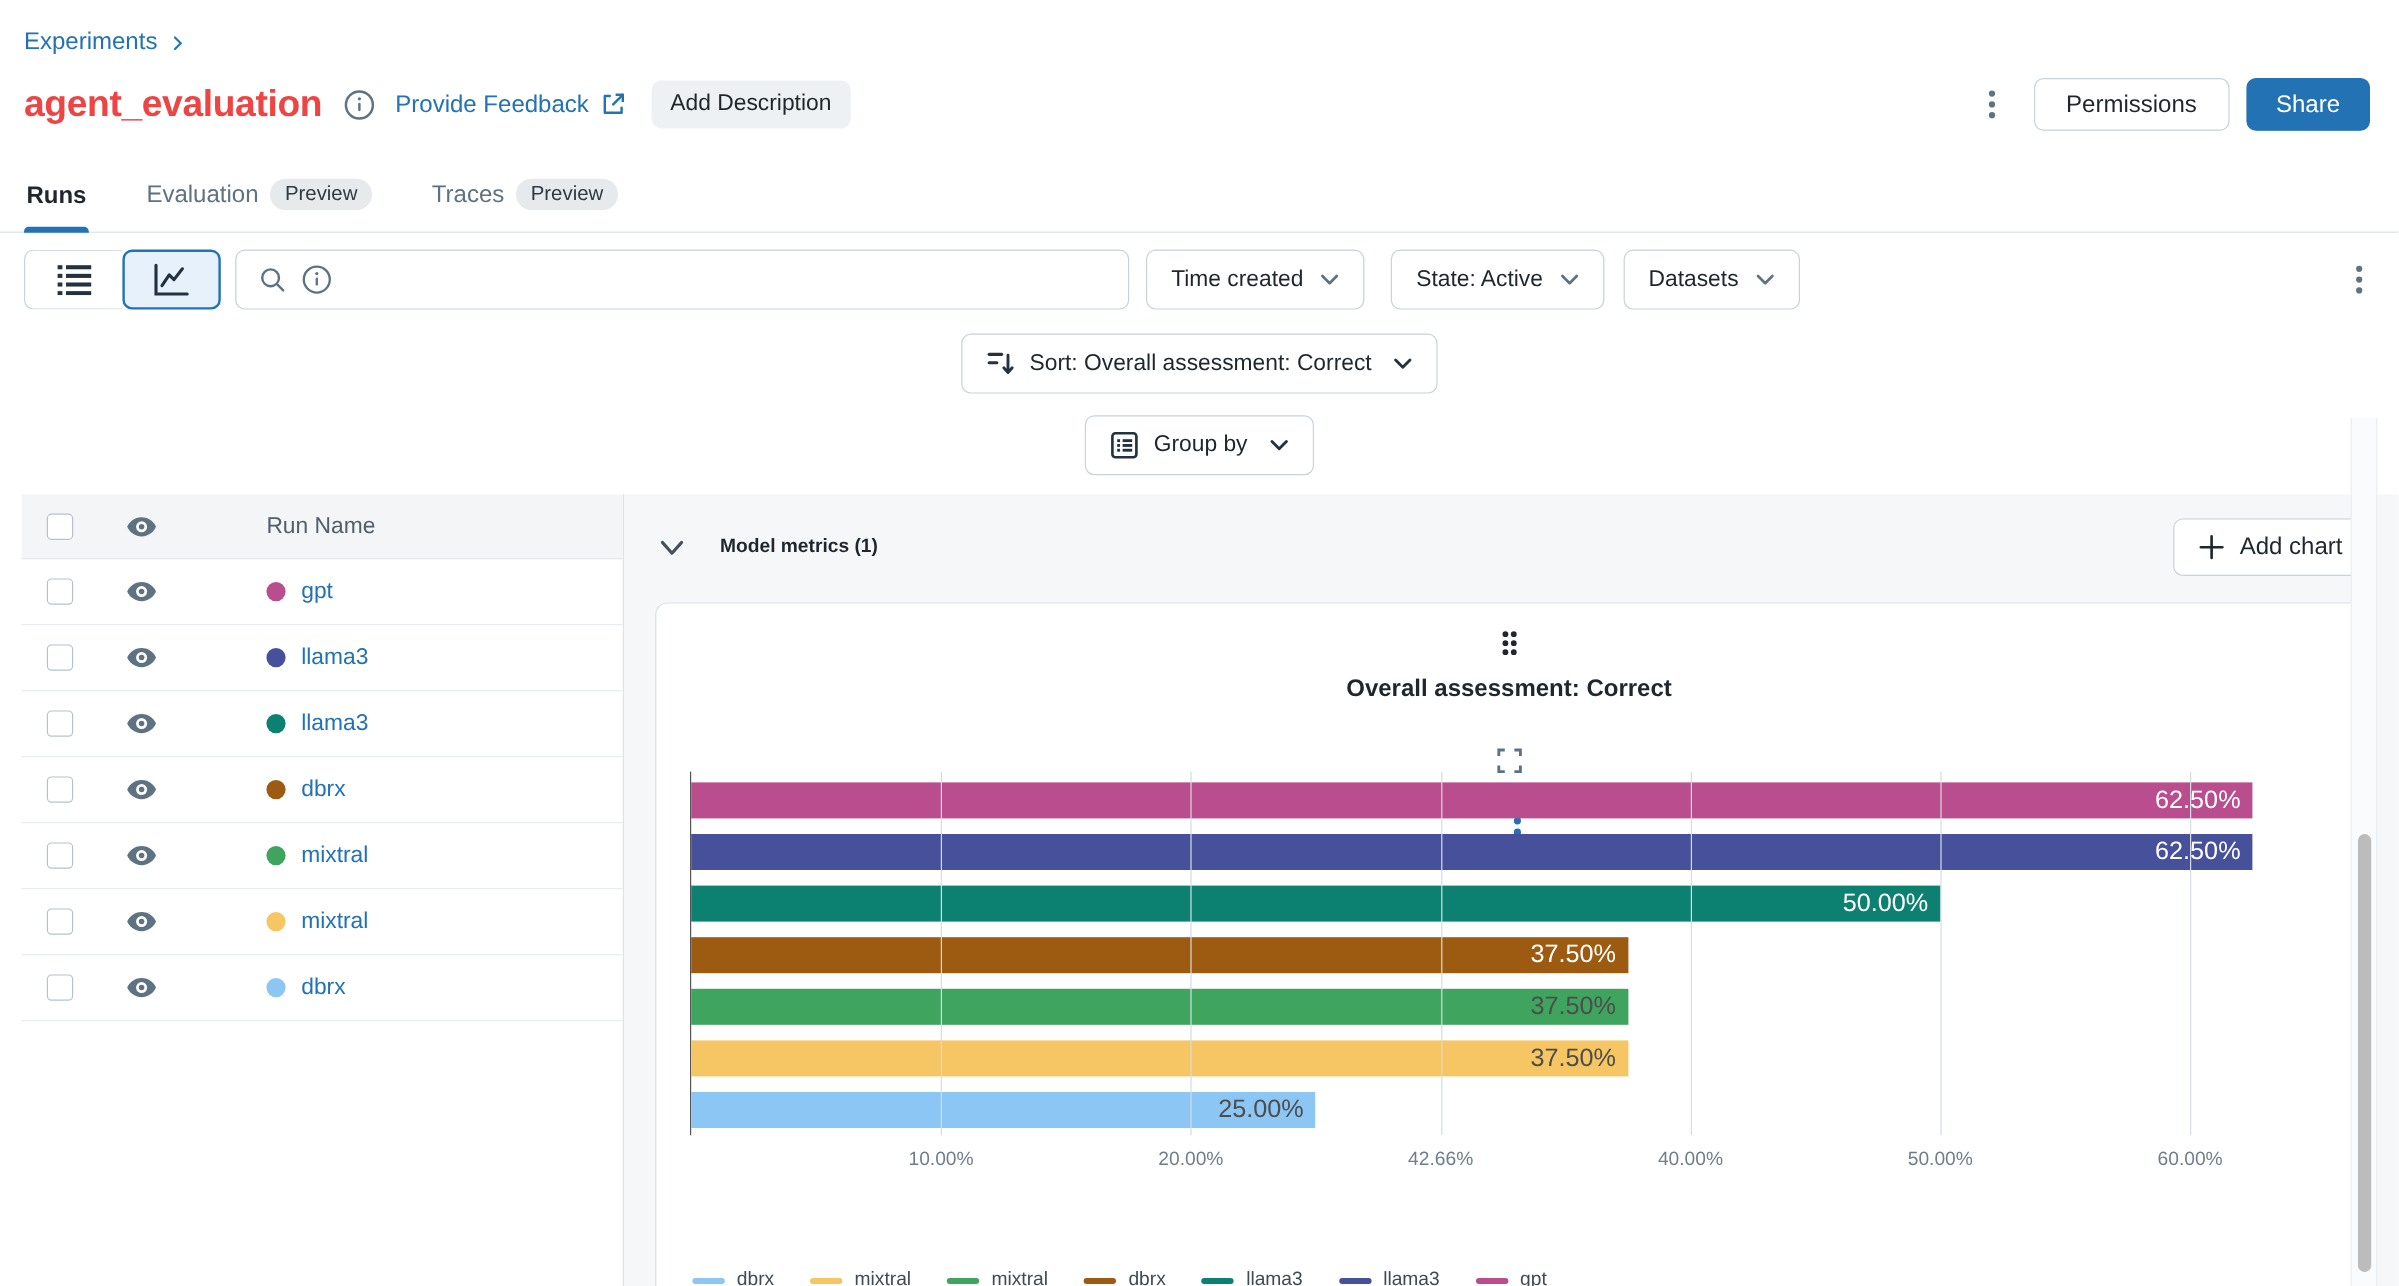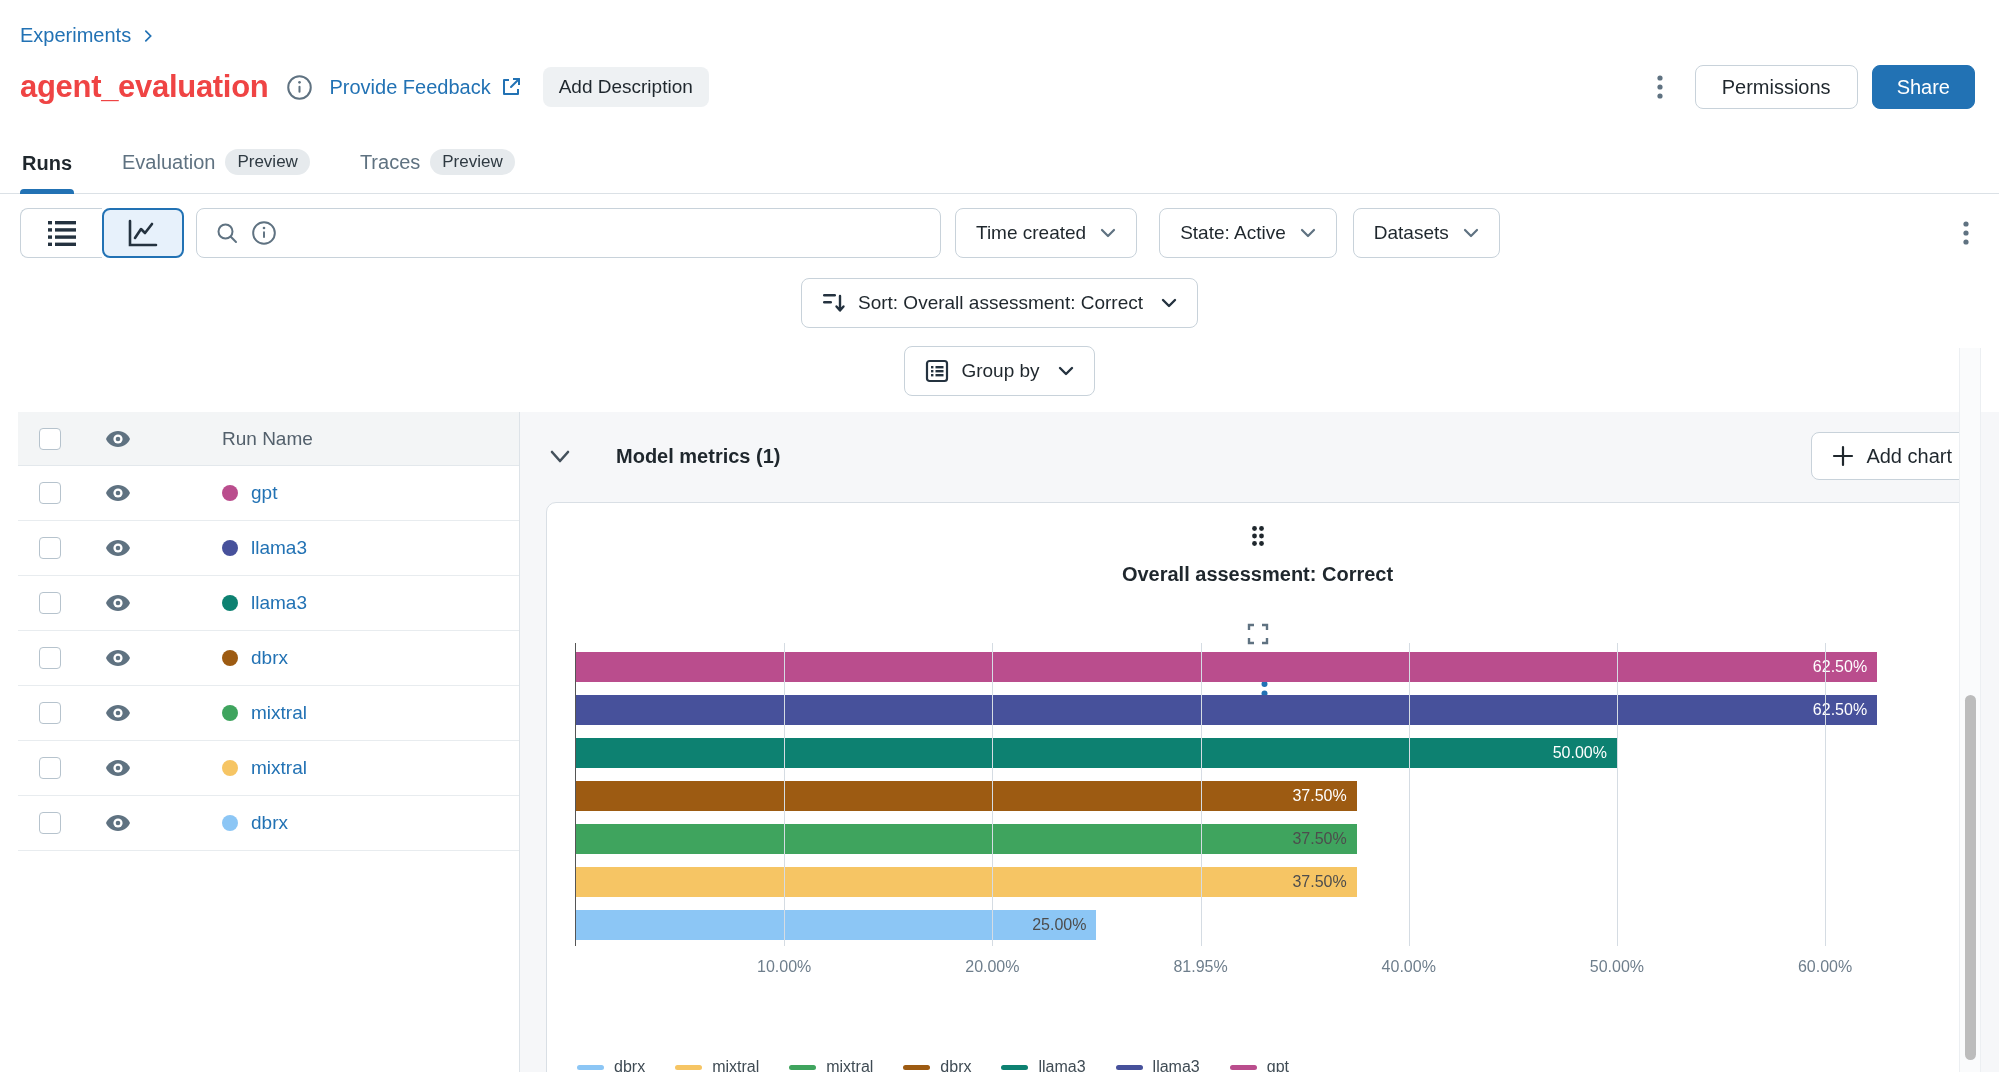--- a/index.html
+++ b/index.html
@@ -48,32 +48,32 @@
   .trow { height:55px; border-bottom:1px solid #e8ecef; }
   .cb { width:22px; height:22px; border:1px solid #b6c3cd; border-radius:4px; background:#fff; justify-self:center; cursor:pointer; }
   .eyewrap { justify-self:center; display:flex; cursor:pointer; }
   .ncell { display:flex; align-items:center; gap:13px; padding-left:68px; }
   .dot { width:16px; height:16px; border-radius:50%; flex:0 0 auto; }
   .rlink { font-size:19px; color:#2272b4; text-decoration:none; cursor:pointer; }
   
   .charts-panel { flex:1; background:#f6f7f9; padding:20px 26px 0 26px; }
   .section-head { display:flex; align-items:center; height:48px; }
   .chevwrap { display:flex; cursor:pointer; padding:4px; }
-  .section-title { margin-left:42px; font-size:20px; font-weight:700; color:#1f272d; }
+  .section-title { margin-left:26px; font-size:16px; font-weight:700; color:#1f272d; }
   .add-chart { height:48px; background:#fff; border:1px solid #c8d2da; border-radius:8px; display:flex; align-items:center; gap:12px; padding:0 20px; font-size:20px; color:#1f272d; font-family:inherit; cursor:pointer; }
   .chart-card { margin-top:22px; background:#fff; border:1px solid #d9dfe5; border-radius:10px; padding:22px 12px 50px 28px; height:617px; }
   .card-head { display:flex; align-items:center; gap:16px; height:34px; padding-right:20px;flex-direction:column; }
   .card-title { font-size:20px; font-weight:700; color:#1f272d; }
   .drag-handle { display:flex; cursor:grab; }
   .icon-btn { background:none; border:none; padding:4px; display:flex; cursor:pointer; }
   .plot-wrap { margin-top:84px; margin-right:10px; position:relative; }
   .plot { position:relative; height:303px; border-left:1px solid #555; }
   .gridline { position:absolute; top:0; bottom:0; width:1px; background:#d5dce3; }
   .bars { position:absolute; left:0; right:0; top:0; padding-top:9px; display:flex; flex-direction:column; gap:13px; }
-  .bar { height:30px; display:flex; align-items:center; justify-content:flex-end; padding-right:10px; font-size:16px; color:#fff; min-width:2px; }
+  .bar { height:30px; display:flex; align-items:center; justify-content:flex-end; padding-right:10px; font-size:21px; color:#fff; min-width:2px; }
   .bar.darktext { color:#4d4d4d; }
   .tick { position:absolute; top:315px; transform:translateX(-50%); font-size:16px; color:#6e7e8c; white-space:nowrap; }
   .legend { margin-top:112px; display:flex; align-items:center; gap:30px; padding-left:2px; }
   .lg-item { display:flex; align-items:center; gap:10px; font-size:16px; color:#3f4b54; }
   .lg-swatch { width:27px; height:5px; border-radius:3px; }
   
   .scrollbar { position:absolute; top:348px; bottom:0; right:18px; width:22px; background:#fafbfc; border-left:1px solid #eceff2; border-right:1px solid #eceff2; }
   .scroll-thumb { position:absolute; left:5px; width:11px; top:347px; height:365px; background:#bcbcbc; border-radius:6px; cursor:pointer; }
   svg { display:block; }
 </style>
@@ -413,21 +413,21 @@
                 </div>
                 <div class="bar darktext" style="width: 37.8788%; background: rgb(140, 198, 245);">
                   <span class="bar-label">25.00%</span>
                 </div>
               </div>
           <div class="gridline" style="left: 15.1515%;"></div>
               <div class="tick" style="left: 15.1515%;">10.00%</div>
               <div class="gridline" style="left: 30.303%;"></div>
               <div class="tick" style="left: 30.303%;">20.00%</div>
               <div class="gridline" style="left: 45.4545%;"></div>
-              <div class="tick" style="left: 45.4545%;">81.95%</div>
+              <div class="tick" style="left: 45.4545%;">42.66%</div>
               <div class="gridline" style="left: 60.6061%;"></div>
               <div class="tick" style="left: 60.6061%;">40.00%</div>
               <div class="gridline" style="left: 75.7576%;"></div>
               <div class="tick" style="left: 75.7576%;">50.00%</div>
               <div class="gridline" style="left: 90.9091%;"></div>
               <div class="tick" style="left: 90.9091%;">60.00%</div>
             </div>
         </div>
 
         <div class="legend" id="legend">

